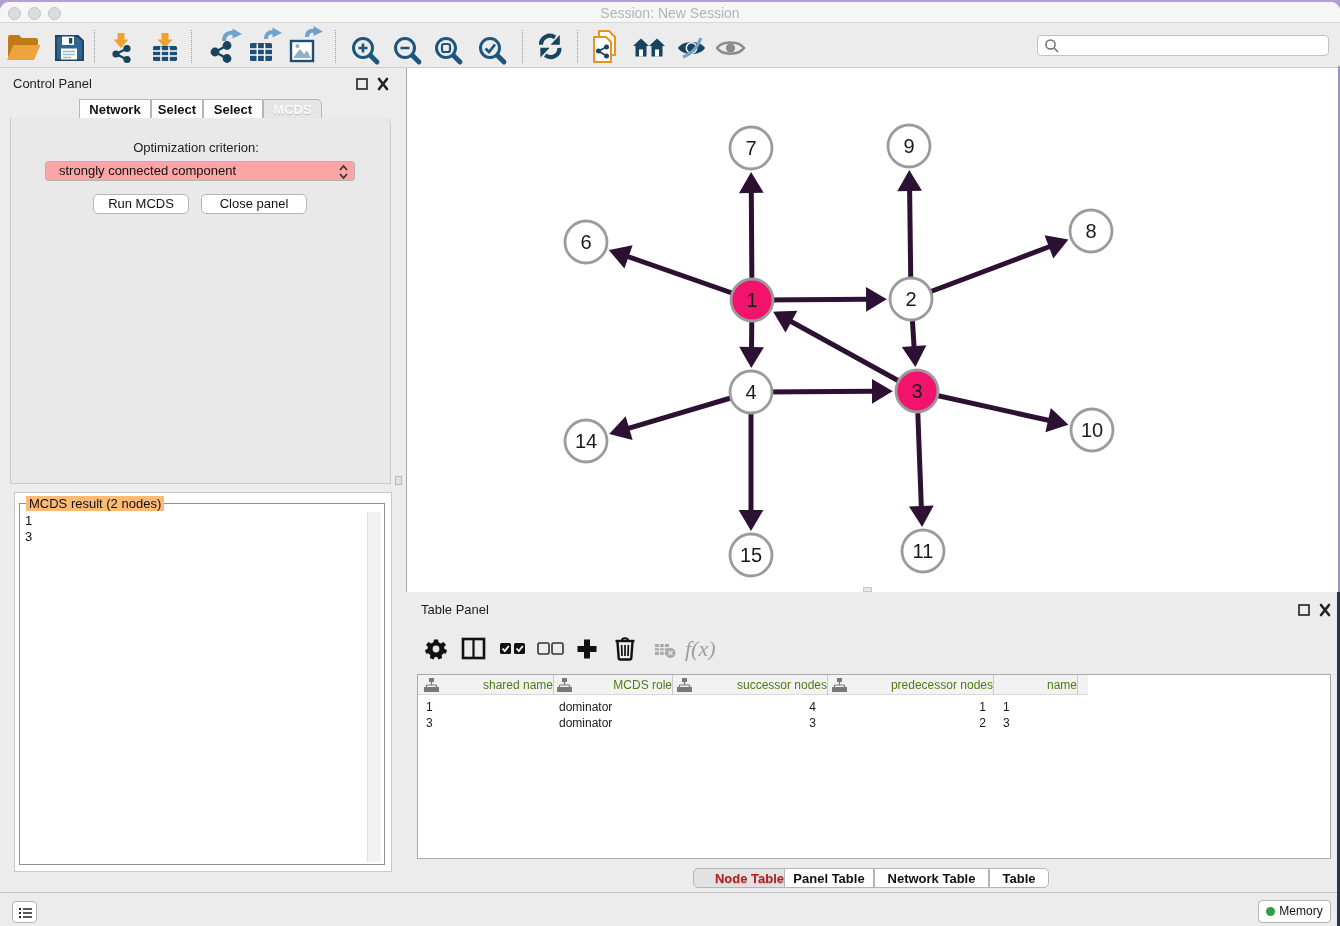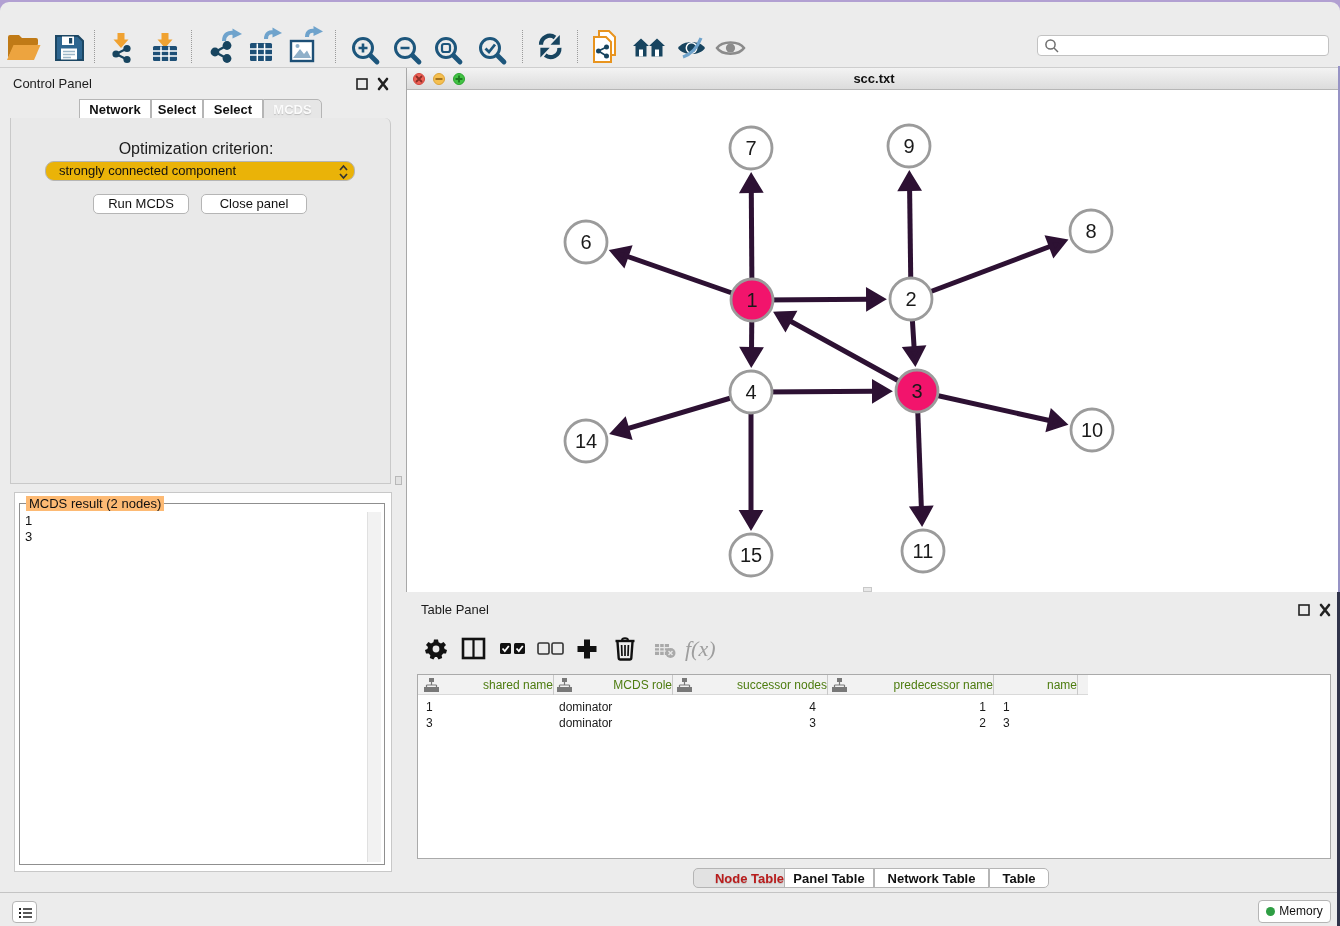--- a/index.html
+++ b/index.html
@@ -9,22 +9,22 @@
 .tl{position:absolute;top:5px;width:13px;height:13px;border-radius:50%;background:#dcdcdc;border:1px solid #c2c2c2}
 #titletext{position:absolute;top:3px;width:100%;text-align:center;color:#b4b4b4;font-size:14px}
 #toolbar{position:absolute;left:0;top:22px;width:1340px;height:44px;background:#ececec;border-bottom:1px solid #cecece}
 .sep{position:absolute;top:6px;height:33px;width:0;border-left:1px dotted #9a9a9a}
 #search{position:absolute;left:1037px;top:11px;width:292px;height:21px;background:#fff;border:1px solid #c2c2c2;border-radius:4px;color:#8a8a8a;font-size:13px;line-height:19px;padding-left:6px}
 
 #cpanel{position:absolute;left:0;top:66px;width:392px;height:824px;background:#ececec}
 #cphead{position:absolute;left:13px;top:8px;font-size:13px;color:#1c1c1c}
 .tab{position:absolute;top:31px;height:20px;background:#fff;border:1px solid #b5b5b5;font-size:13px;font-weight:bold;text-align:center;line-height:19px;color:#111}
 #cpinner{position:absolute;left:10px;top:50px;width:381px;height:366px;background:#e9e9e9;border:1px solid #c9c9c9;border-top:none;border-radius:0 6px 0 0}
-#optlabel{position:absolute;left:0;top:72px;width:392px;text-align:center;font-size:16px;color:#1c1c1c}
-#dropdown{position:absolute;left:45px;top:93px;width:310px;height:20px;background:#eab308;border:1px solid #b5b5b5;border-radius:9px;font-size:13px;line-height:18px;padding-left:13px;color:#111}
+#optlabel{position:absolute;left:0;top:72px;width:392px;text-align:center;font-size:13px;color:#1c1c1c}
+#dropdown{position:absolute;left:45px;top:93px;width:310px;height:20px;background:#fca5a5;border:1px solid #b5b5b5;border-radius:3px;font-size:13px;line-height:18px;padding-left:13px;color:#111}
 .btn{position:absolute;top:126px;height:20px;background:#fff;border:1px solid #b5b5b5;border-radius:5px;font-size:13px;text-align:center;line-height:18px;color:#111}
 #resultwrap{position:absolute;left:14px;top:424px;width:378px;height:380px;background:#fff;border:1px solid #c8c8c8}
 #groupbox{position:absolute;left:4px;top:10px;width:366px;height:362px;border:1px solid #8f8f8f}
 #grouplabel{position:absolute;left:6px;top:-8px;background:#fdba74;font-size:13px;color:#111;padding:0 3px}
 #resulttext{position:absolute;left:1px;top:8px;width:348px;height:350px;background:#fff;font-size:13px;color:#111;padding:1px 0 0 4px;line-height:16px}
 #rscroll{position:absolute;right:3px;top:8px;width:14px;height:350px;background:#f2f2f2;border-left:1px solid #e0e0e0}
 
 #vsplit{position:absolute;left:392px;top:66px;width:14px;height:824px;background:#ececec}
 #vhandle{position:absolute;left:3px;top:408px;width:7px;height:9px;background:#e2e2e2;border:1px solid #b8b8b8}
 
@@ -44,20 +44,26 @@
 
 .btab{position:absolute;top:276px;height:20px;background:#fff;border:1px solid #b5b5b5;font-size:13px;font-weight:bold;text-align:center;line-height:19px;color:#111}
 
 #statusbar{position:absolute;left:0;top:890px;width:1340px;height:36px;background:#ececec;border-top:1px solid #c4c4c4}
 #listbtn{position:absolute;left:12px;top:8px;width:25px;height:22px;background:#fff;border:1px solid #b5b5b5;border-radius:4px}
 #membtn{position:absolute;right:9px;top:7px;width:73px;height:23px;background:#fff;border:1px solid #b5b5b5;border-radius:4px;font-size:12px;color:#111;line-height:21px;text-align:center}
 svg{position:absolute;overflow:visible}
 </style></head>
 <body>
 <div id="win">
+<div id="titlebar">
+  <div class="tl" style="left:8px"></div>
+      <div class="tl" style="left:28px"></div>
+      <div class="tl" style="left:48px"></div>
+  <div id="titletext">Session: New Session</div>
+</div>
 <div id="toolbar">
   <div class="sep" style="left:94px"></div>
   <div class="sep" style="left:191px"></div>
   <div class="sep" style="left:335px"></div>
   <div class="sep" style="left:522px"></div>
   <div class="sep" style="left:577px"></div>
   <svg id="tbicons" width="780" height="44" style="left:0;top:0">
 
 <g>
  <path d="M8 34 V13 Q8 11 10 11 H19 L22 14 H36 Q38 14 38 16 V20 L37 22 H14 Z" fill="#c07a16"></path>
@@ -201,31 +207,20 @@
           <div id="grouplabel">MCDS result (2 nodes)</div>
       <div id="resulttext">1<br>3</div>
       <div id="rscroll"></div>
     </div>
   </div>
 </div>
 <div id="vsplit">
       <div id="vhandle"></div>
     </div>
 <div id="netframe">
-  <div id="nettitle">
-    <div class="tl2" style="left:6px;background:#ee6156;border:1px solid #d0443c"></div>
-    <div class="tl2" style="left:26px;background:#f5bf4f;border:1px solid #dba338"></div>
-    <div class="tl2" style="left:46px;background:#42c244;border:1px solid #2aa42e"></div>
-    <svg width="60" height="22" style="left:0;top:0" viewBox="0 0 60 22">
-      <path d="M9 8 L15 14 M15 8 L9 14" stroke="#8c2e26" stroke-width="1.8"></path>
-      <path d="M28.5 11 L35.5 11" stroke="#a3731e" stroke-width="1.8"></path>
-      <path d="M48.5 11 L55.5 11 M52 7.5 L52 14.5" stroke="#1e7a20" stroke-width="1.8"></path>
-    </svg>
-    <div id="nettext">scc.txt</div>
-  </div>
   <div id="canvas">
     <svg id="graph" width="934" height="503" style="left:0;top:0;opacity:0.999">
 <g stroke="#2d1133" stroke-width="5" fill="#2d1133">
 <line x1="345" y1="210" x2="344.3" y2="100.5"></line>
 <polygon points="344.2,87.0 352.3,100.4 336.3,100.6"></polygon>
 <line x1="345" y1="210" x2="219.1" y2="166.0"></line>
 <polygon points="206.4,161.6 221.8,158.5 216.5,173.6"></polygon>
 <line x1="345" y1="210" x2="461.5" y2="209.3"></line>
 <polygon points="475.0,209.2 461.6,217.3 461.5,201.3"></polygon>
 <line x1="345" y1="210" x2="344.5" y2="259.5"></line>
@@ -325,21 +320,21 @@
  <path d="M13.5 9 L17.5 13 M17.5 9 L13.5 13" stroke="#e7e7e7" stroke-width="1.4"></path>
 </g>
 
 <text x="268" y="26" font-family="Liberation Serif, serif" font-style="italic" font-size="22" fill="#9e9e9e">f(x)</text>
   </svg>
   <div id="ttable">
     <div id="thead">
       <div class="hcell" style="left:0;width:136px">shared name</div>
       <div class="hcell" style="left:136px;width:119px">MCDS role</div>
       <div class="hcell" style="left:255px;width:155px">successor nodes</div>
-      <div class="hcell" style="left:410px;width:166px">predecessor name</div>
+      <div class="hcell" style="left:410px;width:166px">predecessor nodes</div>
       <div class="hcell" style="left:576px;width:84px">name</div>
     </div>
     <svg id="hicons" width="670" height="20" style="left:0;top:0">
 <g id="hi" fill="#787878" stroke="#787878">
  <rect x="11" y="3" width="5" height="4" stroke="none"></rect>
  <path d="M13.5 7 V10 M8.5 10 H18.5 M8.5 10 V12.5 M18.5 10 V12.5" fill="none" stroke-width="1.2"></path>
  <rect x="6" y="12" width="5" height="5" stroke="none"></rect>
  <rect x="11" y="12" width="5" height="5" stroke="none"></rect>
  <rect x="16" y="12" width="5" height="5" stroke="none"></rect>
 </g>

